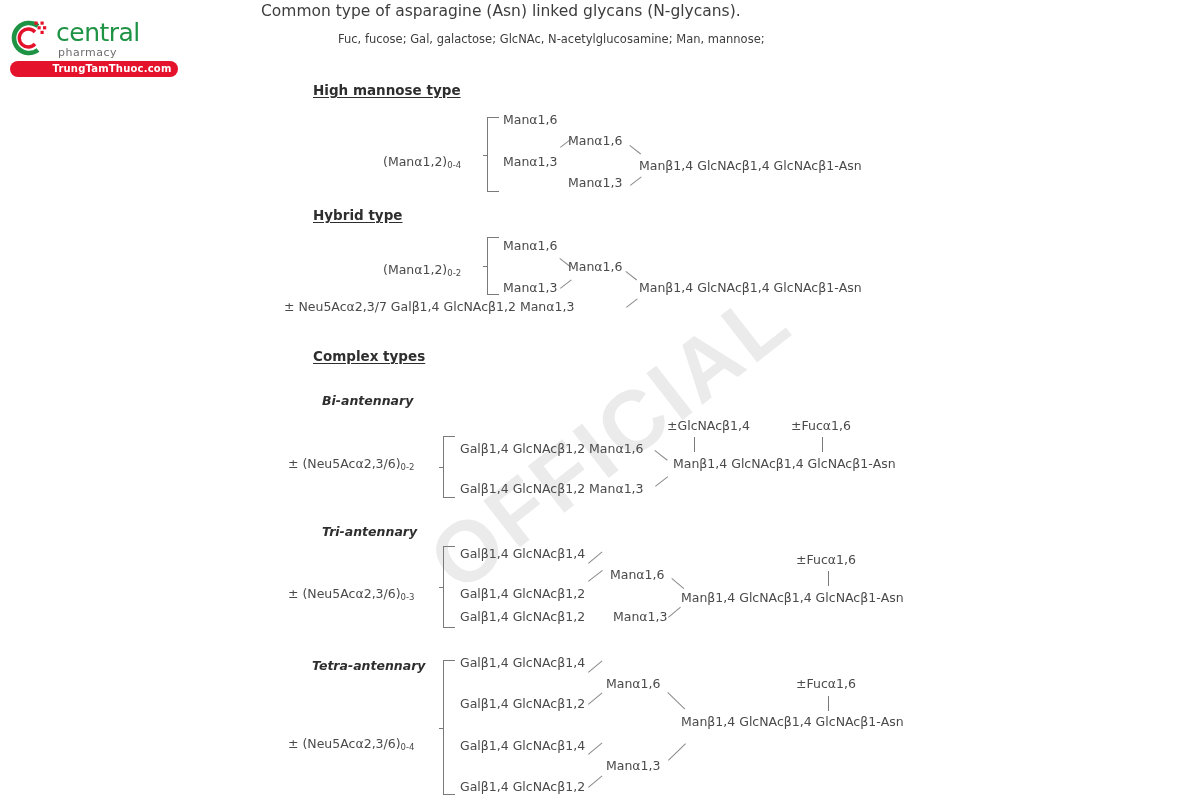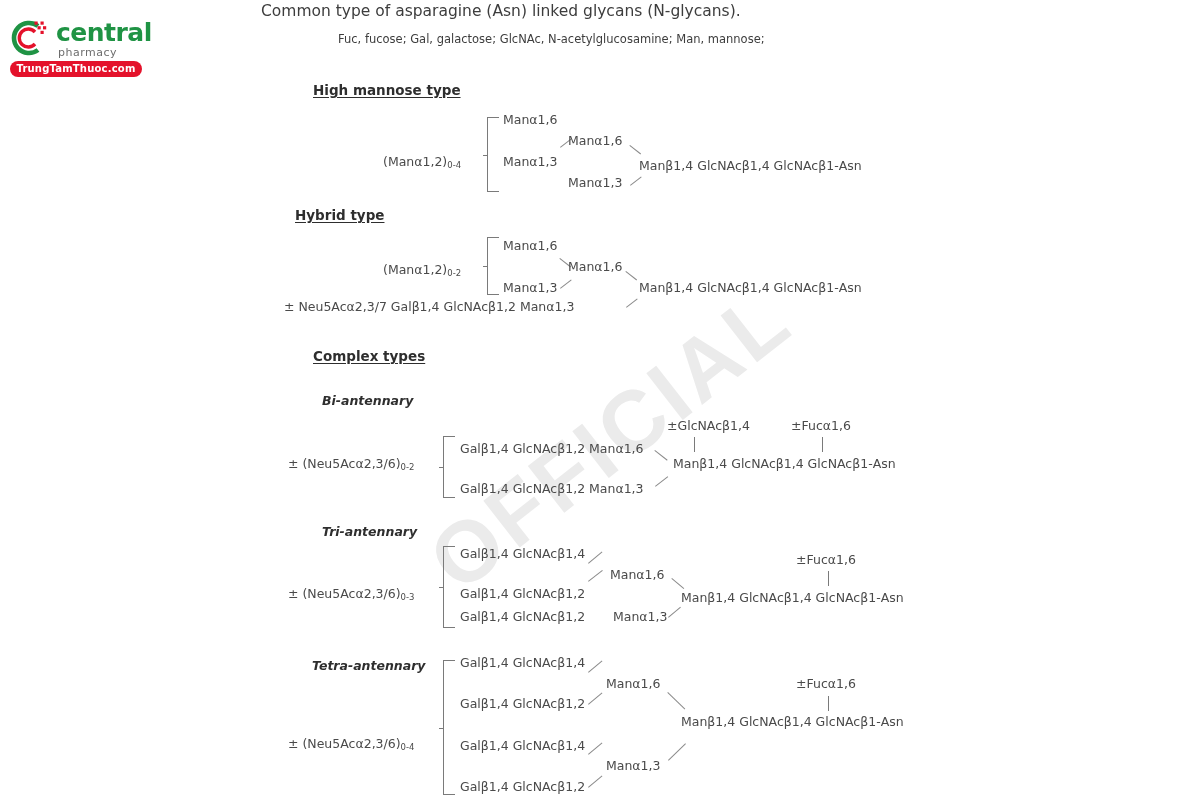--- a/index.html
+++ b/index.html
@@ -57,21 +57,21 @@
     top: 0;
     width: 44px;
     height: 40px;
   }
   #logo .brand {
     position: absolute;
     left: 48px;
     top: 2px;
     font-family: "DejaVu Sans", sans-serif;
     font-size: 25px;
-    font-weight: bold;
+    font-weight: normal;
     color: #1f9344;
     letter-spacing: -0.5px;
     line-height: 1;
   }
   #logo .sub {
     position: absolute;
     left: 50px;
     top: 28px;
     font-family: "DejaVu Sans", sans-serif;
     font-size: 11px;
@@ -87,20 +87,21 @@
     height: 16px;
     background: #e4122b;
     border-radius: 9px;
     color: #ffffff;
     font-family: "DejaVu Sans", sans-serif;
     font-size: 10px;
     font-weight: bold;
     text-align: center;
     line-height: 16px;
     letter-spacing: 0.2px;
+    padding-left: 36px;
   }
 
   
   .fig-title {
     position: absolute;
     left: 261px;
     top: 2px;
     font-family: "DejaVu Sans", sans-serif;
     font-size: 15.5px;
     color: #3d3d3d;
@@ -227,21 +228,21 @@
 <div class="gl" style="left:503px; top:112px;">Manα1,6</div>
 <div class="gl" style="left:503px; top:154px;">Manα1,3</div>
 <div class="gl" style="left:568px; top:133px;">Manα1,6</div>
 <div class="gl" style="left:568px; top:175px;">Manα1,3</div>
 <div class="gl" style="left:639px; top:158px;">Manβ1,4 GlcNAcβ1,4 GlcNAcβ1-Asn</div>
 
 <div class="conn" style="left:560px; top:147px; width:14px; transform:rotate(-38deg);"></div>
 <div class="conn" style="left:630px; top:145px; width:14px; transform:rotate(38deg);"></div>
 <div class="conn" style="left:630px; top:185px; width:14px; transform:rotate(-38deg);"></div>
 
-<div class="sec-head" style="left:295px; top:207px;">Hybrid type</div>
+<div class="sec-head" style="left:313px; top:207px;">Hybrid type</div>
 
 <div class="gl" style="left:383px; top:262px;">
   <span>(Manα1,2)</span><sub>0-2</sub>
 </div>
 
 <div class="bracket" style="left:487px; top:237px; width:11px; height:56px;"></div>
 
 <div class="gl" style="left:503px; top:238px;">Manα1,6</div>
 <div class="gl" style="left:503px; top:280px;">Manα1,3</div>
 <div class="gl" style="left:568px; top:259px;">Manα1,6</div>

